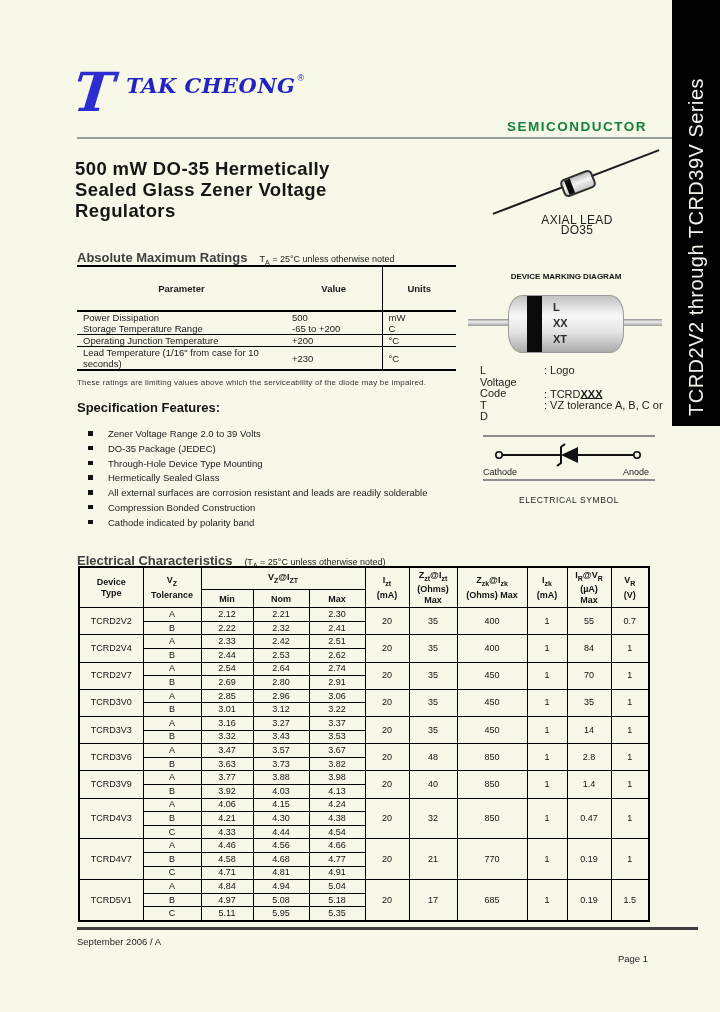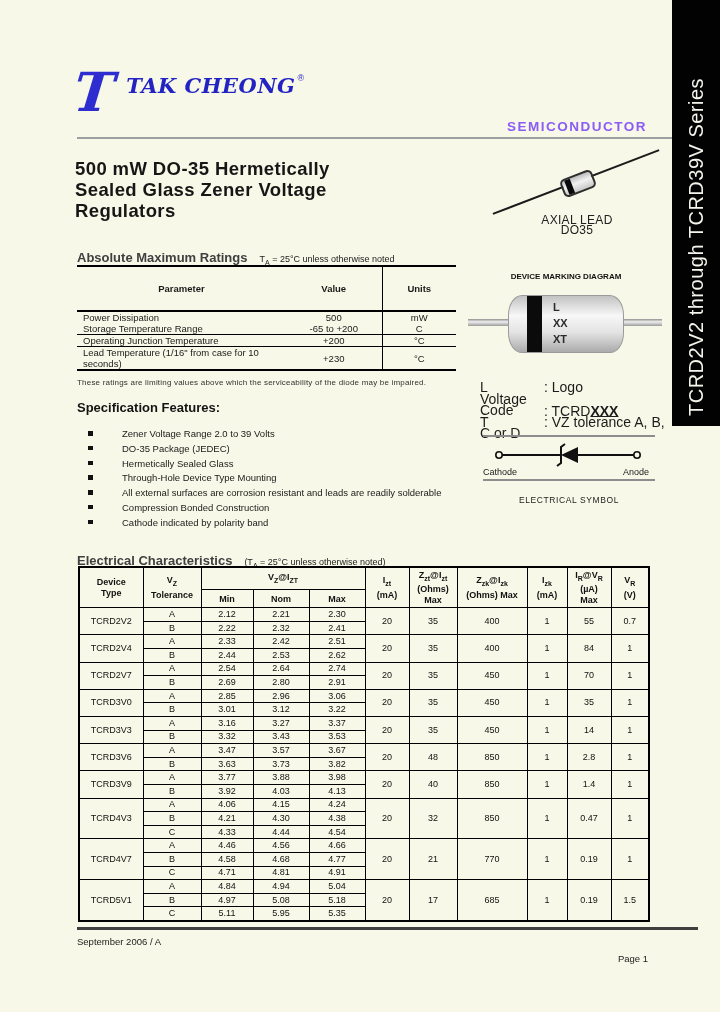--- a/index.html
+++ b/index.html
@@ -13,21 +13,21 @@
         transform:rotate(-90deg);transform-origin:0 0;}
 
   
   .logo{position:absolute;left:74px;top:62px;height:64px;}
   .logo-glyph{font-family:"DejaVu Serif",serif;font-style:italic;font-weight:bold;
         font-size:54px;line-height:60px;color:#2d2dd0;display:inline-block;transform:skewX(-6deg);}
   .logo-name{font-family:"DejaVu Serif",serif;font-style:italic;font-weight:bold;
         font-size:21px;color:#2323c4;margin-left:12px;vertical-align:18px;letter-spacing:.5px;}
   .logo-reg{font-size:9px;color:#2323c4;vertical-align:30px;margin-left:2px;font-style:normal;}
   .semiconductor{position:absolute;right:73px;top:119px;font-size:13.5px;font-weight:bold;
-        letter-spacing:1.5px;color:#8b5cf6;}
+        letter-spacing:1.5px;color:#15803d;}
   .rule-top{position:absolute;left:77px;top:137px;width:595px;height:2px;background:#9aa0a0;}
 
   .doc-title{position:absolute;left:75px;top:158px;font-size:18.5px;font-weight:bold;
         line-height:21px;letter-spacing:.4px;color:#161616;}
 
   
   .pkg{position:absolute;left:487px;top:143px;width:178px;height:95px;}
   .pkg-line{position:absolute;left:0;top:38px;width:178px;height:2px;background:#1b1b1b;
         transform:rotate(-21deg);}
   .pkg-body{position:absolute;left:74px;top:31px;width:30px;height:15px;border:2px solid #2e2e2e;
@@ -40,47 +40,47 @@
   
   .amr-heading{position:absolute;left:77px;top:248px;}
   .h-big{font-size:13px;font-weight:bold;color:#404040;}
   .h-cond{font-size:9px;color:#222;margin-left:12px;}
   sub{font-size:7px;}
   .amr-table{position:absolute;left:77px;top:265px;width:379px;border-collapse:collapse;
         table-layout:fixed;font-size:9.5px;color:#1a1a1a;}
   .amr-table th{font-weight:bold;text-align:center;padding:16px 2px;
         border-top:2px solid #000;border-bottom:2px solid #000;font-size:9.5px;}
   .amr-table td{padding:0 6px;}
-  .amr-table .c{text-align:center;}
+  .amr-table .c{text-align:left;}
   .amr-table .vline{border-left:1px solid #000;}
   .amr-table tr.sep td{border-bottom:1px solid #000;}
   .amr-table tr.last td{border-bottom:2px solid #000;}
   .amr-note{position:absolute;left:77px;top:378px;font-size:8px;color:#333;letter-spacing:.2px;}
 
   
   .marking{position:absolute;left:466px;top:272px;width:200px;}
   .marking-title{text-align:center;font-size:8px;font-weight:bold;letter-spacing:0;color:#111;}
   .mk-draw{position:relative;height:74px;margin-top:5px;}
   .mk-lead{position:absolute;top:33px;width:42px;height:7px;
         background:linear-gradient(180deg,#8f8f8f,#efefef 40%,#9b9b9b);}
   .mk-lead.left{left:2px;} .mk-lead.right{left:154px;}
   .mk-body{position:absolute;left:42px;top:9px;width:114px;height:56px;border-radius:14px/20px;
         border:1px solid #9a9a9a;
         background:linear-gradient(180deg,#c2c2c2,#f7f7f7 35%,#e3e3e3 65%,#ababab);}
   .mk-band{position:absolute;left:18px;top:0;width:15px;height:100%;background:#0b0b0b;}
   .mk-marks{position:absolute;left:44px;top:3px;font-size:11px;font-weight:bold;
         line-height:16px;color:#2b2b2b;}
-  .mk-legend{margin-top:22px;font-size:14px;line-height:11.5px;color:#1c1c1c;padding-left:14px;}
+  .mk-legend{margin-top:5px;font-size:11px;line-height:11.5px;color:#1c1c1c;padding-left:14px;}
   .mk-term{display:inline-block;width:64px;}
   .u{text-decoration:underline;font-weight:bold;}
 
   
   .feat-heading{position:absolute;left:77px;top:400px;font-size:13px;font-weight:bold;}
   .features{position:absolute;left:88px;top:429px;width:420px;}
-  .feat-item{position:relative;padding-left:34px;font-size:9.5px;line-height:10px;
+  .feat-item{position:relative;padding-left:20px;font-size:9.5px;line-height:10px;
         margin-bottom:4.8px;color:#1a1a1a;}
   .bullet{position:absolute;left:0;top:2px;width:4.5px;height:4.5px;background:#111;}
 
   
   .symbol{position:absolute;left:483px;top:435px;width:172px;}
   .sym-rule{height:2px;background:#8d8d8d;}
   .sym-draw{position:relative;height:42px;}
   .sym-labels{position:absolute;top:30px;left:0;width:100%;font-size:9px;color:#1a1a1a;}
   .lab-cathode{position:absolute;left:0;} .lab-anode{position:absolute;right:6px;}
   .sym-caption{text-align:center;font-size:8.5px;letter-spacing:.6px;color:#222;margin-top:14px;}
@@ -192,22 +192,22 @@
       <div><span class="mk-term">L</span><span>: Logo</span></div>
       <div><span class="mk-term">Voltage Code</span><span>: TCRD</span><span class="u">XXX</span></div>
       <div><span class="mk-term">T</span><span>: VZ tolerance A, B, C or D</span></div>
     </div>
   </div>
 
   <div class="feat-heading">Specification Features:</div>
   <div class="features">
     <div class="feat-item"><span class="bullet"></span><span>Zener Voltage Range 2.0 to 39 Volts</span></div>
     <div class="feat-item"><span class="bullet"></span><span>DO-35 Package (JEDEC)</span></div>
+    <div class="feat-item"><span class="bullet"></span><span>Through-Hole Device Type Mounting</span></div>
     <div class="feat-item"><span class="bullet"></span><span>Hermetically Sealed Glass</span></div>
-    <div class="feat-item"><span class="bullet"></span><span>Through-Hole Device Type Mounting</span></div>
     <div class="feat-item"><span class="bullet"></span><span>All external surfaces are corrosion resistant and leads are readily solderable</span></div>
     <div class="feat-item"><span class="bullet"></span><span>Compression Bonded Construction</span></div>
     <div class="feat-item"><span class="bullet"></span><span>Cathode indicated by polarity band</span></div>
   </div>
 
   <div class="symbol">
     <div class="sym-rule"></div>
     <div class="sym-draw">
       <svg width="172" height="40" viewBox="0 0 172 40">
         <circle cx="16" cy="18" r="3.2" fill="none" stroke="#111" stroke-width="1.6"></circle>

